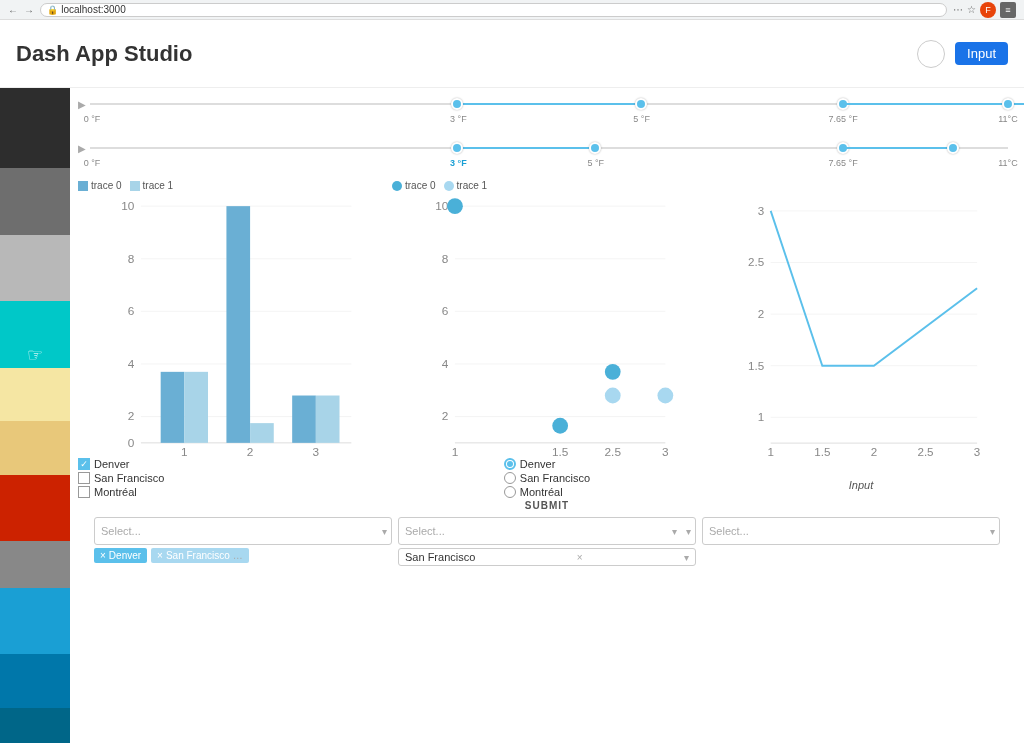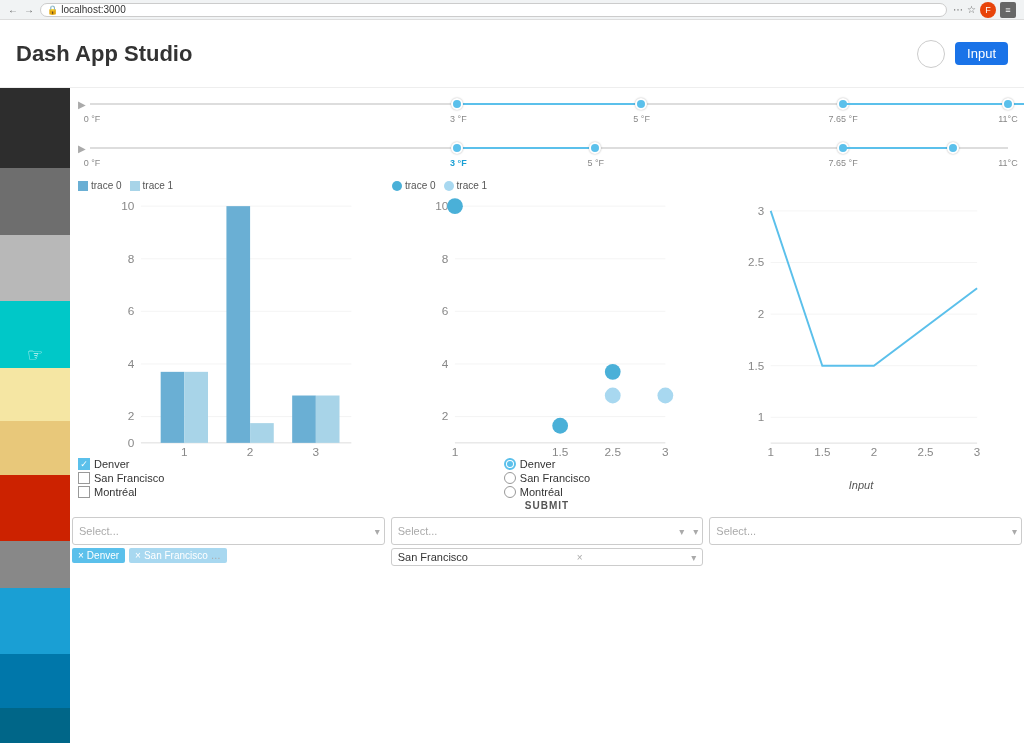--- a/index.html
+++ b/index.html
@@ -351,21 +351,21 @@
           </div>
         </div>
         <button style="background:none;border:none;font-size:10px;font-weight:bold;color:#555;letter-spacing:1px;cursor:pointer;text-transform:uppercase;margin-top:2px;">SUBMIT</button>
       </div>
 
       <div style="flex:1; display:flex; align-items:center; justify-content:center;font-style:italic;">
         <span style="font-size:11px;color:#555;">Input</span>
       </div>
     </div>
 
-    <div style="display:flex; gap:6px; padding: 4px 2px;">
+    <div style="display:flex; gap:6px; padding: 4px 24px;">
 
       <div style="flex:1;">
         <div style="border:1px solid #ccc;border-radius:3px;min-height:28px;padding:3px 20px 3px 6px;display:flex;align-items:center;gap:4px;flex-wrap:wrap;background:#fff;position:relative;cursor:pointer;">
           <span style="color:#aaa;font-size:11px;">Select...</span>
           <span style="position:absolute;right:4px;color:#aaa;font-size:10px;">▾</span>
         </div>
         <div style="display:flex;flex-wrap:wrap;gap:4px;margin-top:3px;">
           <div style="background:#5bc0eb;color:#fff;border-radius:2px;padding:2px 6px;font-size:10px;display:flex;align-items:center;gap:3px;">
             <span style="cursor:pointer;">×</span>
             <span>Denver</span>

